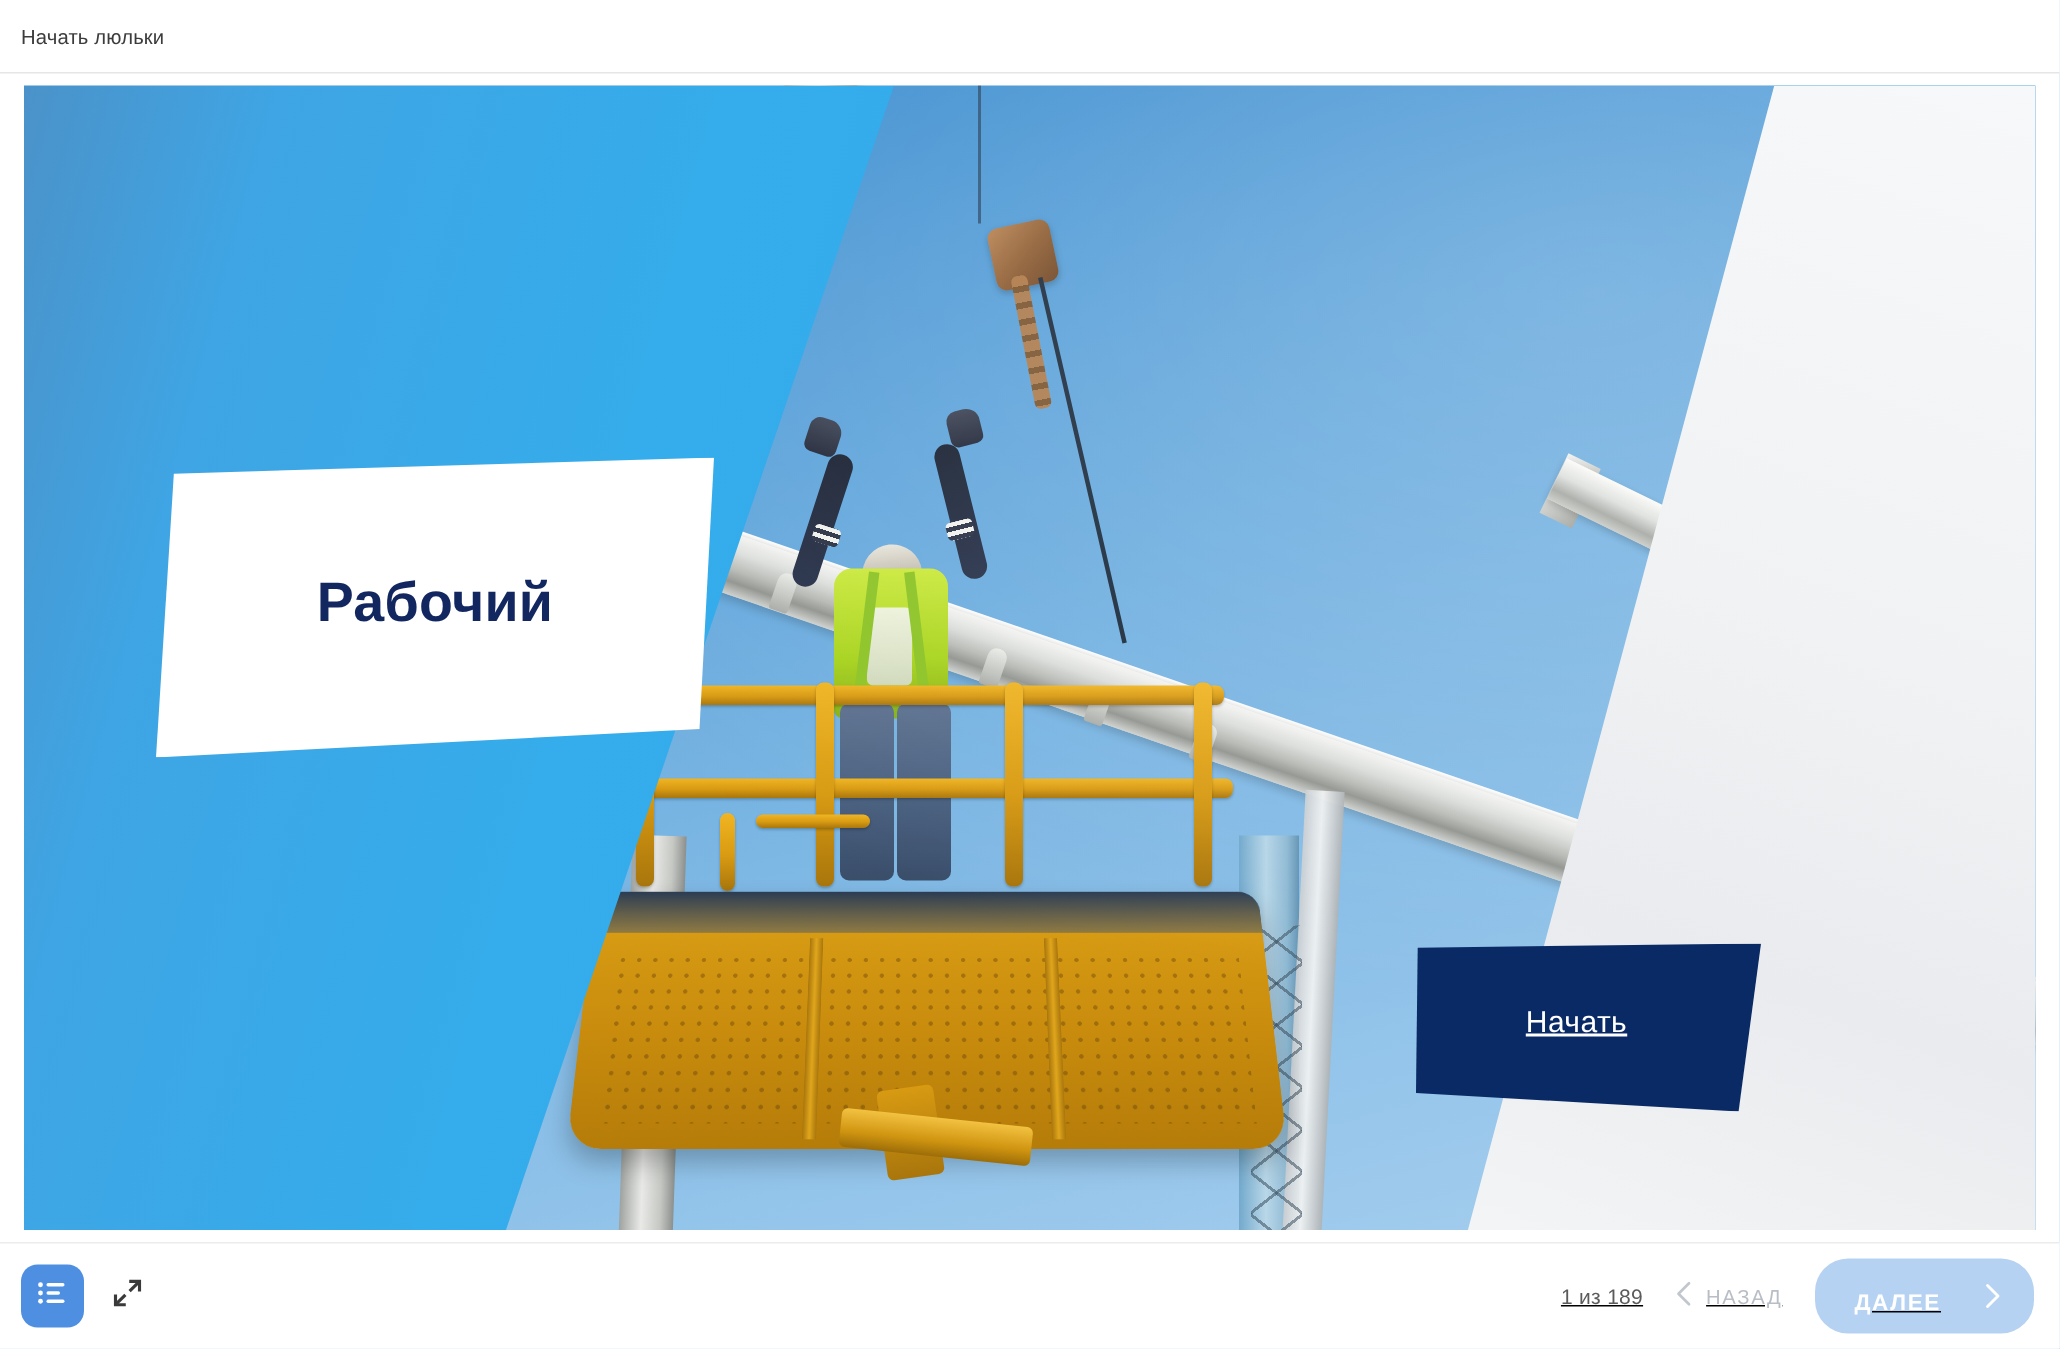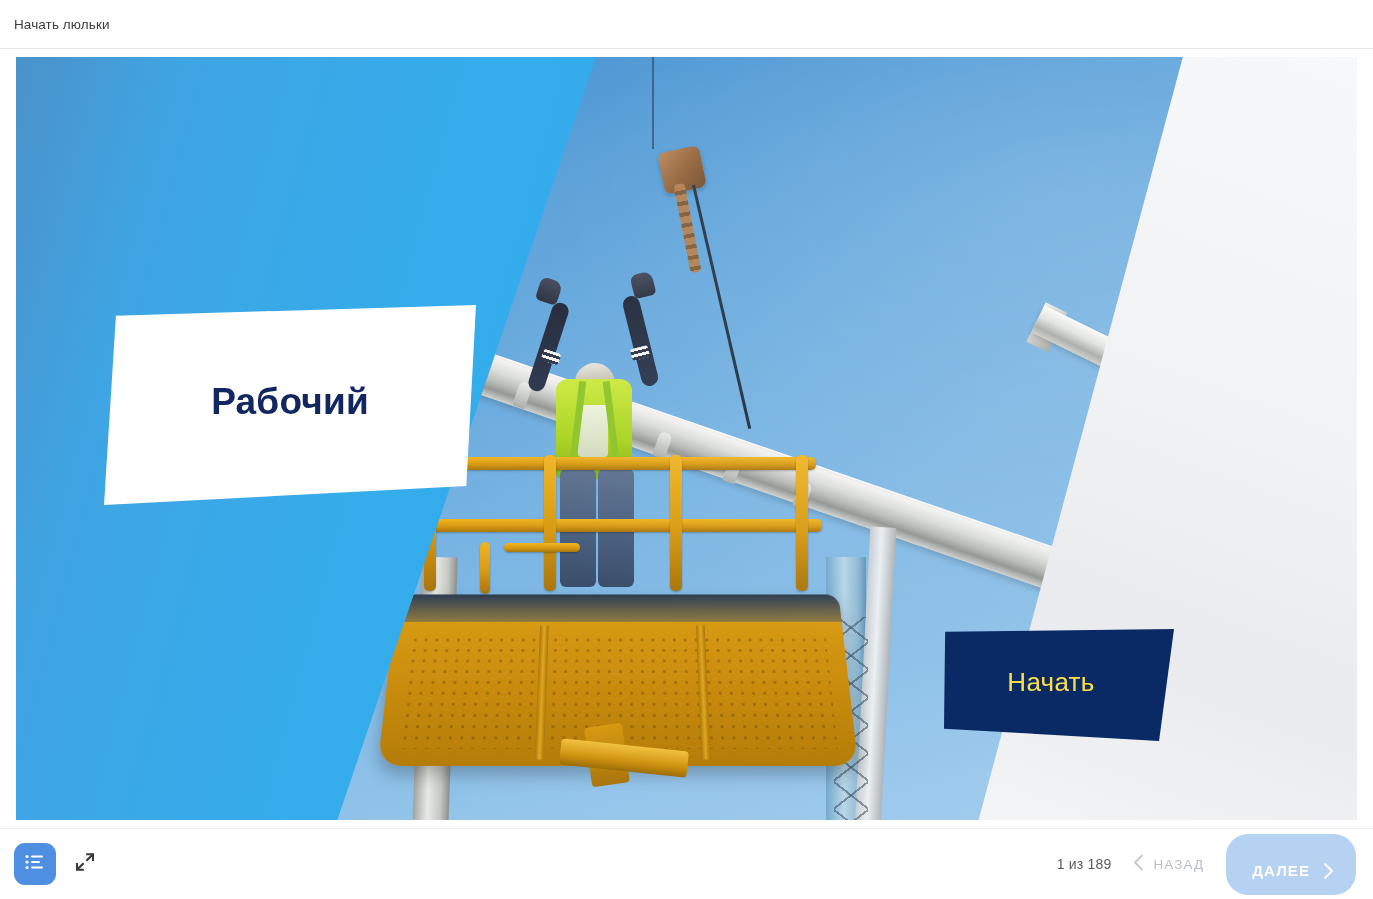--- a/index.html
+++ b/index.html
@@ -277,25 +277,26 @@
     position:absolute;
     left:928px; top:572px;
     width:230px; height:112px;
     background:#0a2a66;
     clip-path: polygon(0.5% 2.5%, 100% 0%, 93.5% 100%, 0% 89%);
     display:flex; align-items:center; justify-content:center;
     cursor:pointer;
     box-shadow:0 4px 14px rgba(0,0,0,.18);
   }
   .start-btn-text{
-    color:#fde047;
-    font-size:26px;
+    color:#ffffff;
+    font-size:20px;
     letter-spacing:.3px;
     padding-right:16px;
     padding-bottom:6px;
+    text-decoration:underline;
   }
 
   
   .toolbar{
     position:absolute;
     left:0; top:828px;
     width:1373px; height:71px;
     background:#ffffff;
     border-top:1px solid #ececec;
     display:flex; align-items:center;
@@ -308,34 +309,34 @@
     display:flex; align-items:center; justify-content:center;
     cursor:pointer;
   }
   .fullscreen-btn{
     width:34px; height:34px;
     display:flex; align-items:center; justify-content:center;
     cursor:pointer;
   }
   .tb-right{
     margin-left:auto; margin-right:17px;
-    display:flex; align-items:center; gap:22px;
+    display:flex; align-items:center; gap:22px;text-decoration:underline;
   }
   .counter{ font-size:14px; color:#5b5b5b; letter-spacing:.2px; }
   .back-btn{
     display:flex; align-items:center; gap:9px;
     color:#b9bec6; font-size:13.5px; letter-spacing:1.1px;
     cursor:default;
   }
   .next-btn{
-    display:flex; align-items:flex-start; gap:12px;
+    display:flex; align-items:flex-end; gap:28px;
     background:#b6d2f2;
     color:#ffffff;
     border-radius:22px;
-    padding:28px 22px 12px 26px;
+    padding:16px 22px 12px 26px;
     font-size:15px; font-weight:bold; letter-spacing:1.1px;
     cursor:pointer;
   }
   .chev{ display:inline-block; }
 </style>
 </head>
 <body>
 
 <div class="header">
   <span class="header-title">Начать люльки</span>

